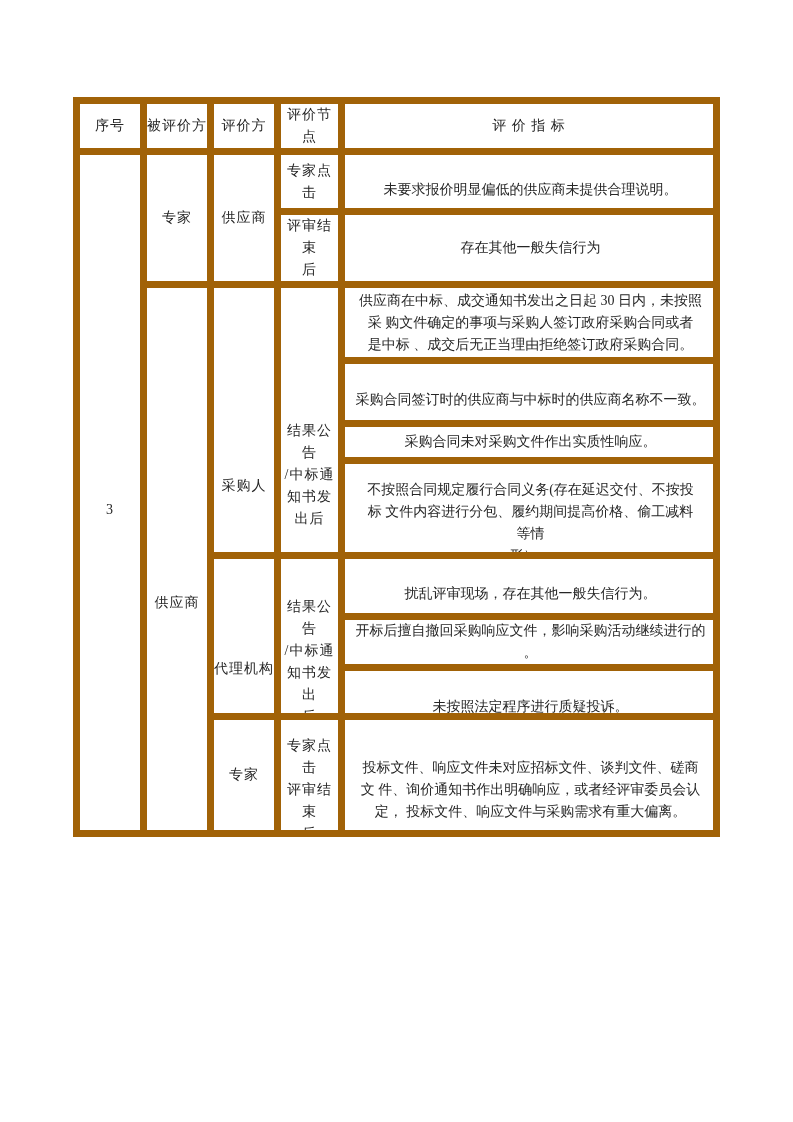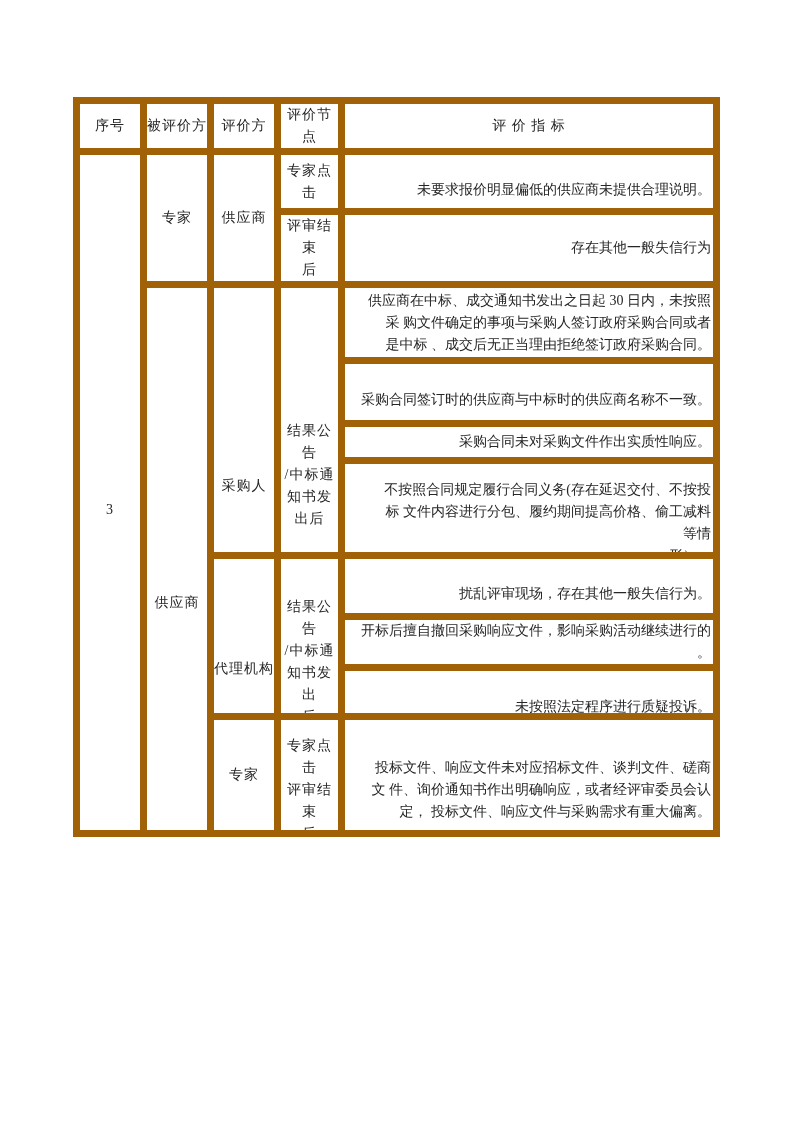--- a/index.html
+++ b/index.html
@@ -29,21 +29,21 @@
     font-size: 14px;
     font-weight: normal;
     text-align: center;
     vertical-align: middle;
     letter-spacing: 1px;
     line-height: 22px;
     white-space: pre-line;
     overflow: hidden;
   }
   .eval-table td.ind {
-    text-align: right;
+    text-align: center;
     padding-left: 5px;
     padding-right: 2px;
     letter-spacing: 0;
   }
   
   tr.h45 { height: 45px; }
   tr.h60 { height: 60px; }
   tr.h47 { height: 47px; }
   tr.h76 { height: 76px; }
   tr.h63 { height: 63px; }

